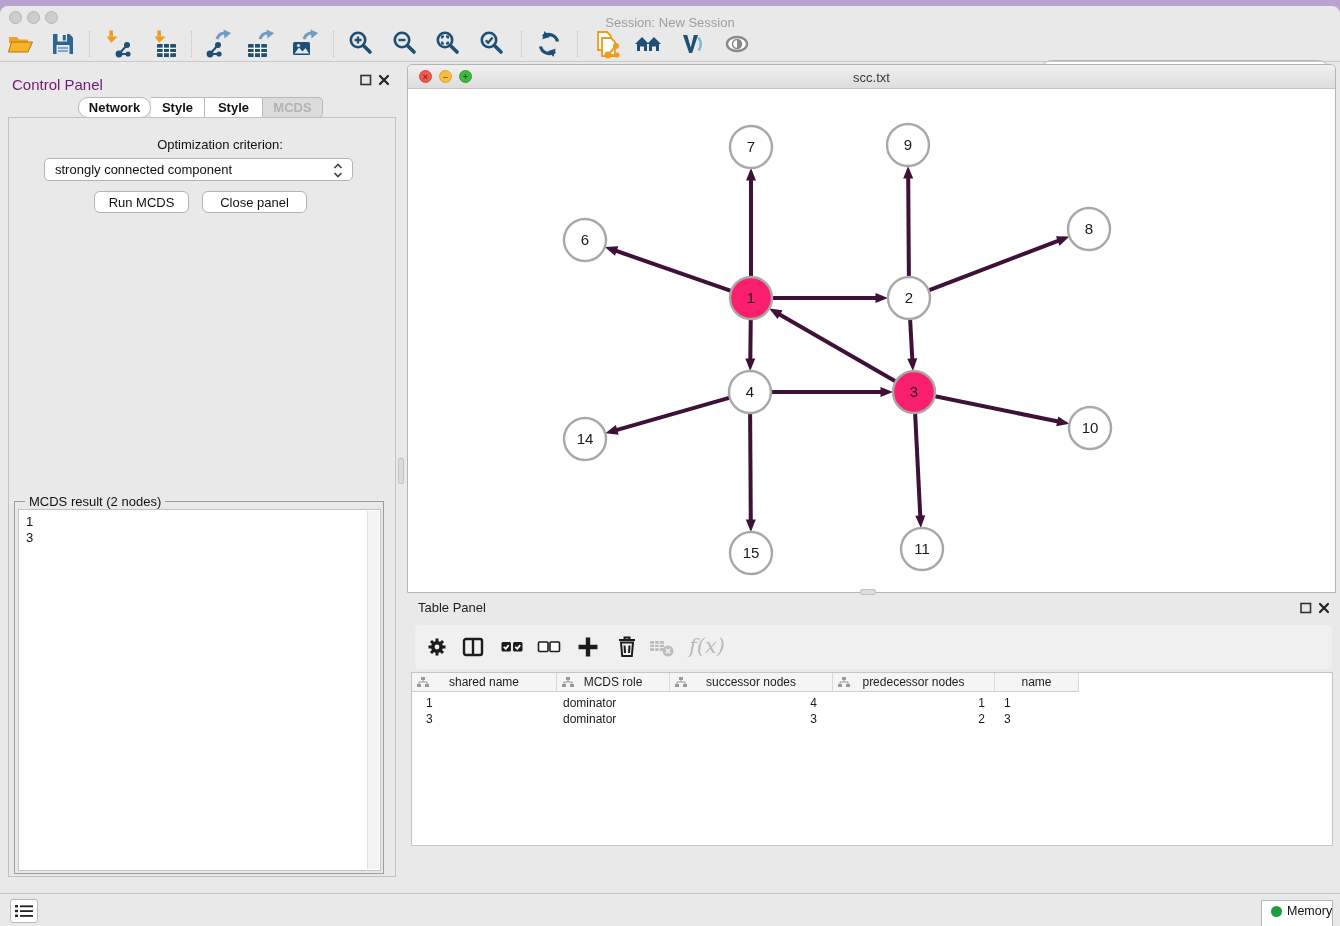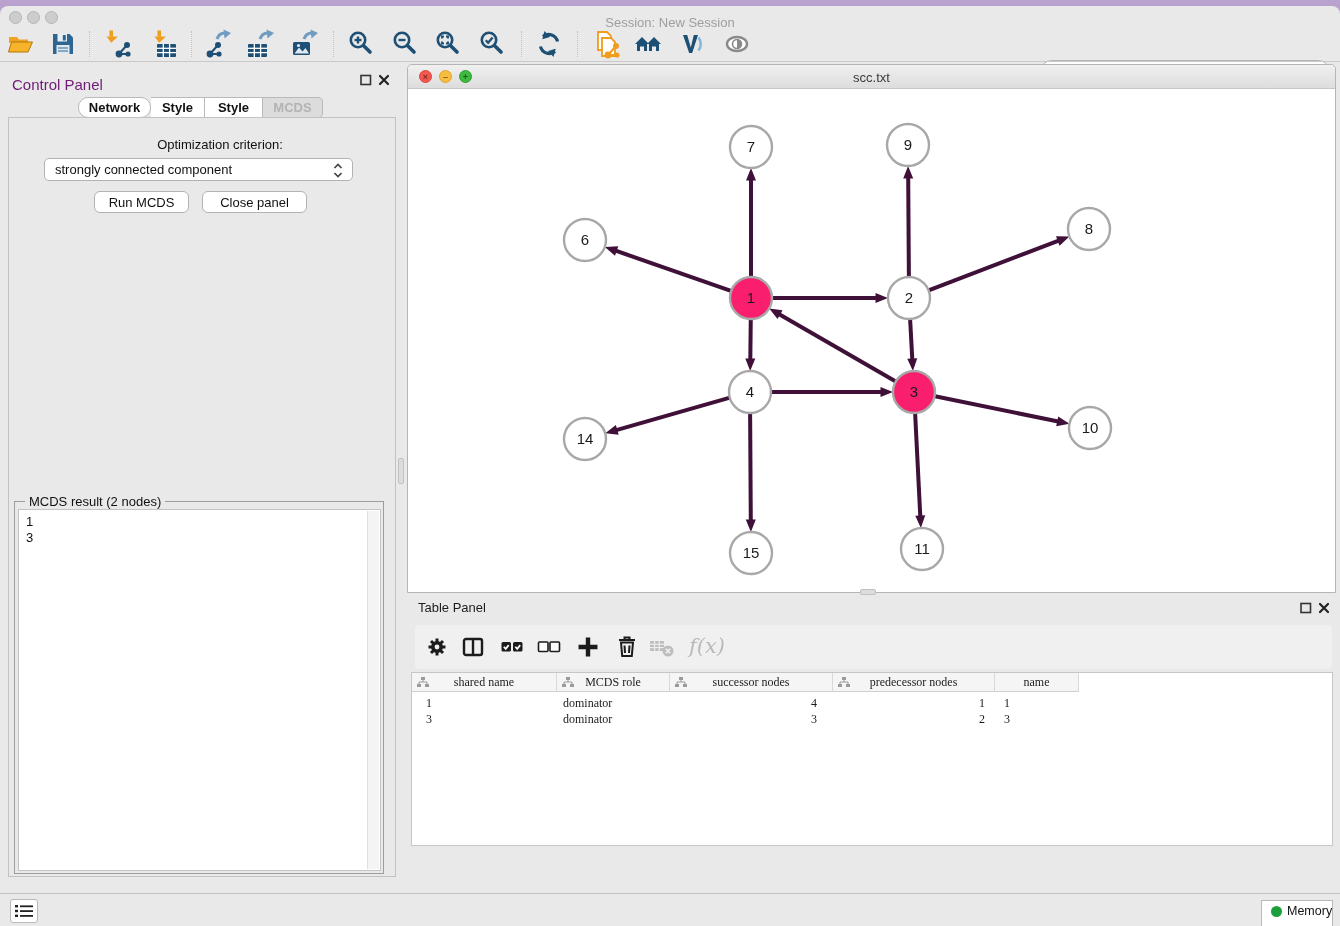--- a/index.html
+++ b/index.html
@@ -70,21 +70,21 @@
   #tl-zoom{left:51px;background:#3fb93f;border:1px solid #2f9e30;}
   #net-title{position:absolute;left:0;top:5px;width:100%;text-align:center;font-size:13px;color:#3a3a3a;}
   #graph-container{position:absolute;left:0;top:24px;width:927px;height:503px;}
 
   
   #tp-title{left:418px;top:600px;font-size:13px;color:#1d1d1d;}
   #tp-toolbar{left:415px;top:625px;width:917px;height:44px;background:#f0f0f0;border-radius:4px;}
   .tp-icon{position:absolute;top:9px;width:26px;height:26px;}
   #fx-label{position:absolute;top:9px;font-family:"DejaVu Serif",serif;font-style:italic;
     font-size:21px;color:#b9b9b9;}
-  #node-table{left:411px;top:672px;width:922px;height:174px;background:#fff;border:1px solid #c6c6c6;box-sizing:border-box;font-family:Liberation Serif, serif;}
+  #node-table{left:411px;top:672px;width:922px;height:174px;background:#fff;border:1px solid #c6c6c6;box-sizing:border-box;}
   #table-header{position:absolute;left:0;top:0;height:19px;}
   .th-cell{position:absolute;top:0;height:19px;background:#f5f5f5;border-right:1px solid #d9d9d9;
     border-bottom:1px solid #cfcfcf;box-sizing:border-box;font-size:12px;color:#222;
     display:flex;align-items:center;justify-content:center;}
   .th-cell svg{position:absolute;left:5px;top:4px;}
   .td-cell{position:absolute;height:16px;font-size:12px;color:#1a1a1a;line-height:16px;box-sizing:border-box;}
   #bottom-tabs{left:695px;top:864px;height:23px;}
   #bottom-tabs .tab{height:23px;}
 
   

